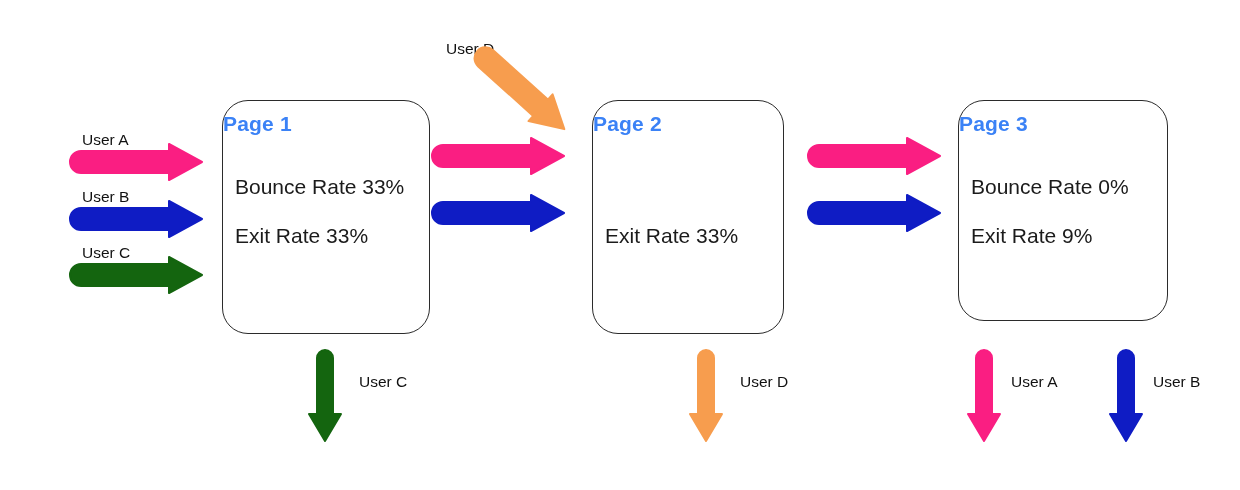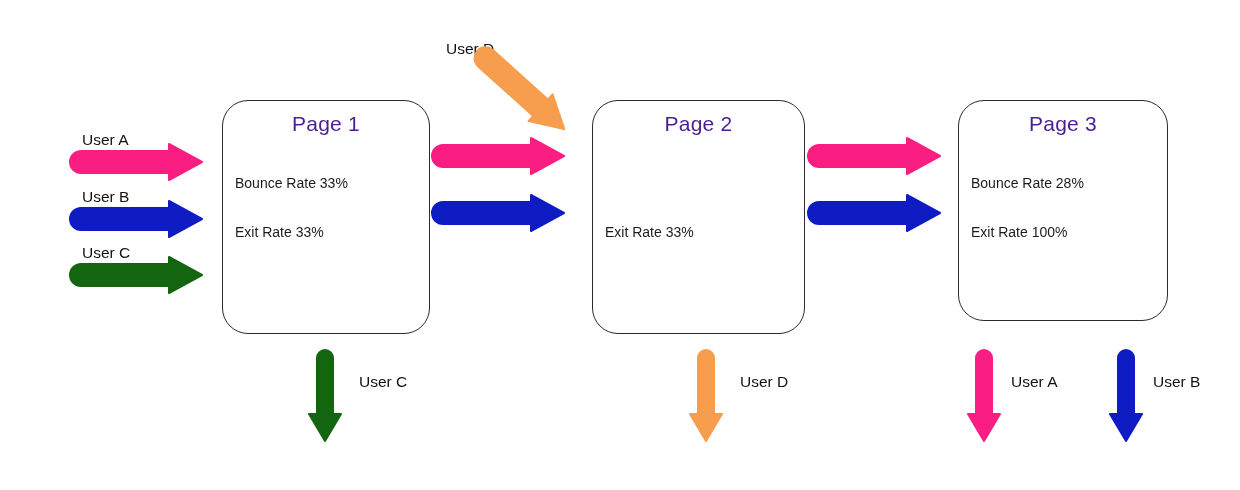--- a/index.html
+++ b/index.html
@@ -23,29 +23,28 @@
     position: absolute;
     box-sizing: border-box;
     border: 1.6px solid #2b2b2b;
     border-radius: 26px;
     background: #ffffff;
   }
   .page-title {
     position: absolute;
     left: 0;
     right: 0;
-    text-align: center;
     font-size: 21px;
-    font-weight: normal;
-    color: #4c1d95;
+    font-weight: bold;
+    color: #3b82f6;
     letter-spacing: .2px;
   }
   .page-metric {
     position: absolute;
-    font-size: 14px;
+    font-size: 21px;
     color: #1b1b1b;
     white-space: nowrap;
   }
 
   
   .arrow {
     position: absolute;
     overflow: visible;
   }
   .arrow svg { display: block; overflow: visible; }
@@ -103,40 +102,40 @@
     <svg width="128" height="38" viewBox="0 0 128 38">
       <path d="M6,8 L94,8 L94,1 L127,19 L94,37 L94,30 L6,30 A6,6 0 0 1 6,8 Z" fill="#fa1e82" stroke="#fa1e82" stroke-width="2" stroke-linejoin="round"></path>
     </svg>
   </div>
   <div class="arrow" style="left:437px; top:194px; width:128px; height:38px;">
     <svg width="128" height="38" viewBox="0 0 128 38">
       <path d="M6,8 L94,8 L94,1 L127,19 L94,37 L94,30 L6,30 A6,6 0 0 1 6,8 Z" fill="#0f1cc4" stroke="#0f1cc4" stroke-width="2" stroke-linejoin="round"></path>
     </svg>
   </div>
 
-  <div class="page-box" style="left:592px; top:100px; width:213px; height:234px;">
+  <div class="page-box" style="left:592px; top:100px; width:192px; height:234px;">
     <div class="page-title" style="top:11px;">Page 2</div>
     <div class="page-metric" style="left:12px; top:123px;">Exit Rate 33%</div>
   </div>
 
   <div class="arrow" style="left:813px; top:137px; width:128px; height:38px;">
     <svg width="128" height="38" viewBox="0 0 128 38">
       <path d="M6,8 L94,8 L94,1 L127,19 L94,37 L94,30 L6,30 A6,6 0 0 1 6,8 Z" fill="#fa1e82" stroke="#fa1e82" stroke-width="2" stroke-linejoin="round"></path>
     </svg>
   </div>
   <div class="arrow" style="left:813px; top:194px; width:128px; height:38px;">
     <svg width="128" height="38" viewBox="0 0 128 38">
       <path d="M6,8 L94,8 L94,1 L127,19 L94,37 L94,30 L6,30 A6,6 0 0 1 6,8 Z" fill="#0f1cc4" stroke="#0f1cc4" stroke-width="2" stroke-linejoin="round"></path>
     </svg>
   </div>
 
   <div class="page-box" style="left:958px; top:100px; width:210px; height:221px;">
     <div class="page-title" style="top:11px;">Page 3</div>
-    <div class="page-metric" style="left:12px; top:74px;">Bounce Rate 28%</div>
-    <div class="page-metric" style="left:12px; top:123px;">Exit Rate 100%</div>
+    <div class="page-metric" style="left:12px; top:74px;">Bounce Rate 0%</div>
+    <div class="page-metric" style="left:12px; top:123px;">Exit Rate 9%</div>
   </div>
 
   <div class="arrow" style="left:307px; top:352px; width:36px; height:90px;">
     <svg width="36" height="90" viewBox="0 0 36 90">
       <path d="M10,6 L10,62 L2,62 L18,89 L34,62 L26,62 L26,6 A5,5 0 0 0 10,6 Z" fill="#14650f" stroke="#14650f" stroke-width="2" stroke-linejoin="round"></path>
     </svg>
   </div>
   <div class="label" style="left:359px; top:373px;">User C</div>
 
   <div class="arrow" style="left:688px; top:352px; width:36px; height:90px;">

